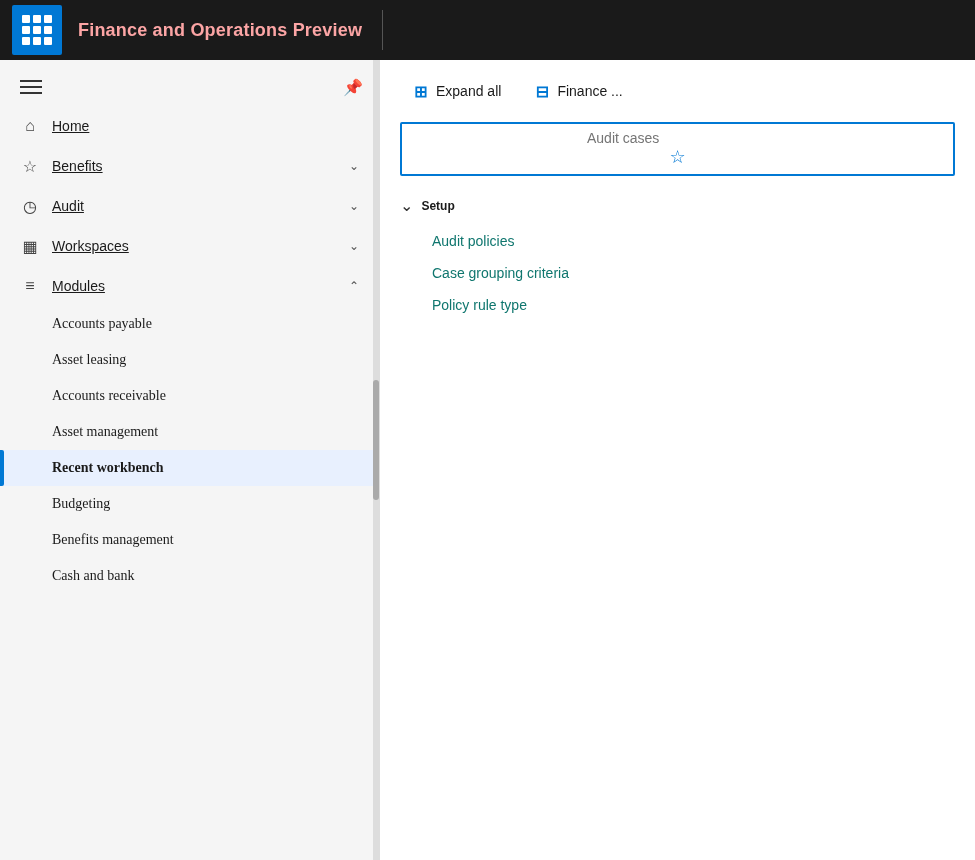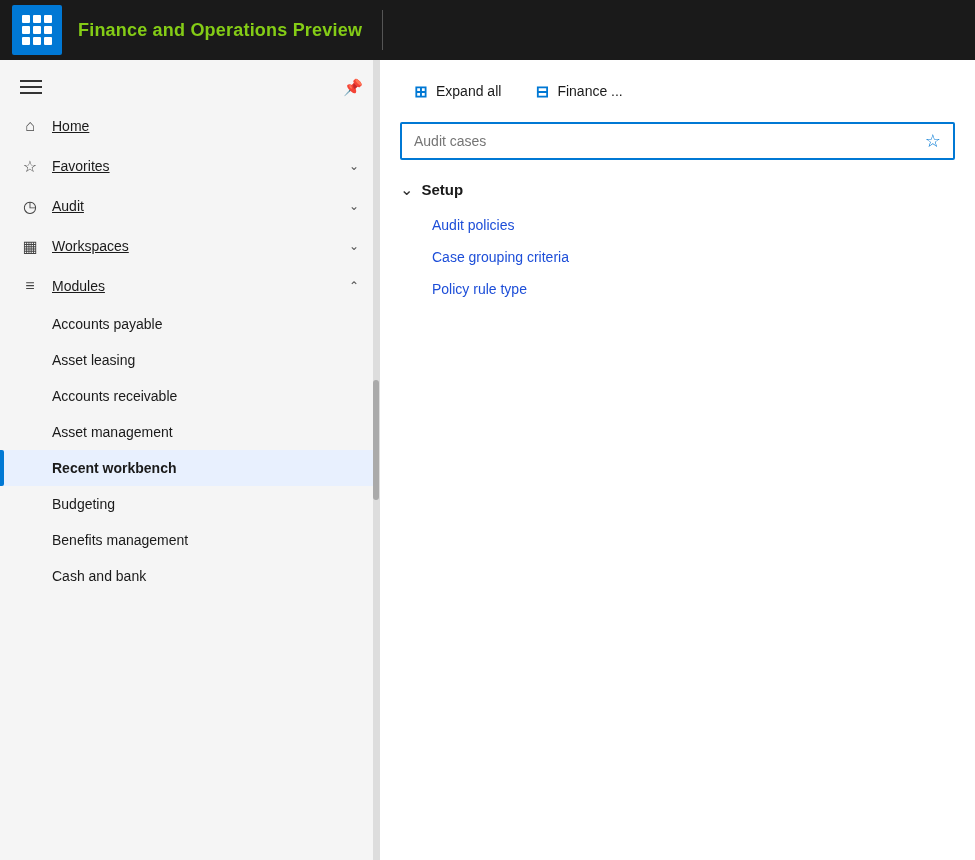--- a/index.html
+++ b/index.html
@@ -26,21 +26,21 @@
       border-radius: 2px;
     }
     .topbar-grid-icon span {
       width: 8px;
       height: 8px;
       background: white;
       border-radius: 1px;
       display: block;
     }
     .topbar-title {
-      color: #84cc16;
+      color: #fca5a5;
       font-size: 18px;
       font-weight: 700;
       letter-spacing: 0.2px;
     }
     .topbar-divider {
       width: 1px;
       height: 40px;
       background: #555;
       margin-left: 4px;
     }
@@ -132,20 +132,21 @@
     }
 
     .module-item {
       display: flex;
       align-items: center;
       padding: 10px 20px 10px 52px;
       cursor: pointer;
       color: #1a1a1a;
       font-size: 14px;
       position: relative;
+      font-family: Liberation Serif, serif;
     }
     .module-item.active {
       background: #e8f0fe;
       font-weight: 700;
     }
     .module-item.active::before {
       content: '';
       position: absolute;
       left: 0;
       top: 0;
@@ -213,22 +214,23 @@
       font-size: 16px;
       font-weight: bold;
     }
 
     .search-bar {
       display: flex;
       align-items: center;
       border: 2px solid #0078d4;
       border-radius: 2px;
       padding: 6px 12px;
-      gap: 12px;
+      gap: 0;
       margin-bottom: 20px;
+      flex-direction: column;
     }
     .search-input {
       border: none;
       outline: none;
       flex: 1;
       font-size: 14px;
       color: #888;
       background: transparent;
     }
     .search-star {
@@ -241,33 +243,33 @@
       display: flex;
       align-items: center;
       gap: 8px;
       margin-bottom: 12px;
     }
     .section-chevron {
       color: #333;
       font-size: 16px;
     }
     .section-title {
-      font-size: 15px;
+      font-size: 12px;
       font-weight: 700;
       color: #1a1a1a;
     }
 
     .section-items {
       display: flex;
       flex-direction: column;
       gap: 4px;
       padding-left: 28px;
     }
     .section-link {
-      color: #1d4ed8;
+      color: #0f766e;
       font-size: 14px;
       cursor: pointer;
       padding: 6px 4px;
       text-decoration: none;
       display: block;
     }
   </style>
 </head>
 <body>
 
@@ -301,21 +303,21 @@
 
     <div class="sidebar-nav">
 
       <div class="nav-item">
         <span class="nav-icon">⌂</span>
         <span class="nav-label">Home</span>
       </div>
 
       <div class="nav-item">
         <span class="nav-icon">☆</span>
-        <span class="nav-label">Favorites</span>
+        <span class="nav-label">Benefits</span>
         <span class="nav-chevron">⌄</span>
       </div>
 
       <div class="nav-item">
         <span class="nav-icon">◷</span>
         <span class="nav-label">Audit</span>
         <span class="nav-chevron">⌄</span>
       </div>
 
       <div class="nav-item">

